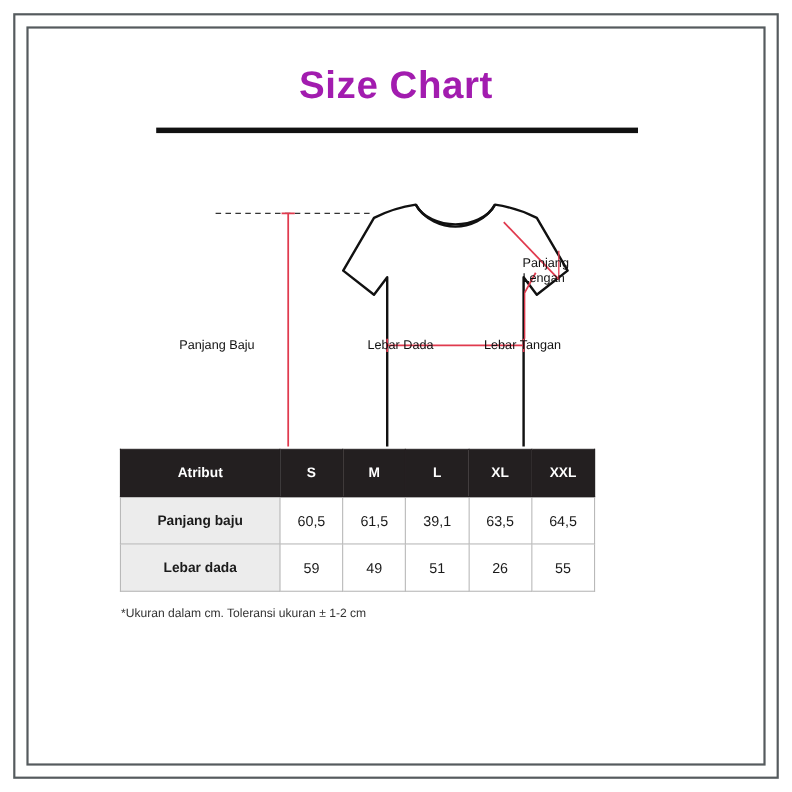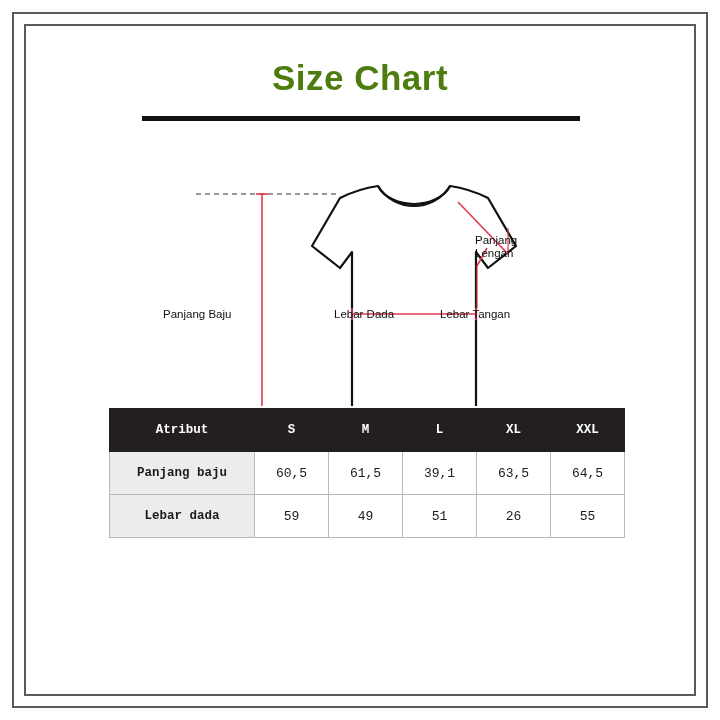--- a/index.html
+++ b/index.html
@@ -49,21 +49,21 @@
   }
   .title {
     position: absolute;
     top: 18px;
     left: 0;
     width: 640px;
     text-align: center;
     font-size: 35px;
     font-weight: bold;
     letter-spacing: 0.5px;
-    color: #4d7c0f;
+    color: #a21caf;
   }
   .title-rule {
     position: absolute;
     top: 76px;
     left: 102px;
     width: 438px;
     height: 0;
     border-top: 4px solid #111111;
     border-bottom: 1px solid #111111;
     box-sizing: content-box;
@@ -87,23 +87,22 @@
   .lbl-lebar-dada { left: 294px; top: 172px; }
   .lbl-lebar-tangan { left: 400px; top: 172px; text-align: right; }
   .lbl-panjang-lengan { left: 435px; top: 98px; }
 
   
   table.size-table {
     position: absolute;
     top: 368px;
     left: 69px;
     border-collapse: collapse;
-    width: 516px;
+    width: 432px;
     table-layout: fixed;
-    font-family: Liberation Mono, monospace;
   }
   table.size-table th, table.size-table td {
     border: 1px solid #b9b9b9;
     height: 42px;
     text-align: center;
     font-size: 13px;
     color: #1b1b1b;
     padding: 0;
   }
   table.size-table thead th {
@@ -213,15 +212,16 @@
           <th>Lebar dada</th>
           <td>59</td>
           <td>49</td>
           <td>51</td>
           <td>26</td>
           <td>55</td>
         </tr>
       </tbody>
     </table>
 
+    <div class="footnote">*Ukuran dalam cm. Toleransi ukuran ± 1-2 cm</div>
 
   </div>
 </div>
 
 </body></html>

